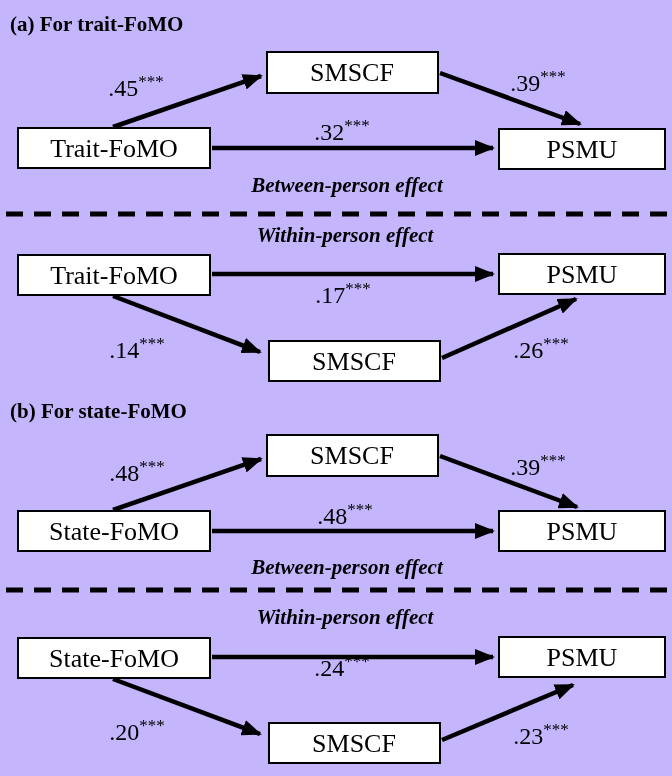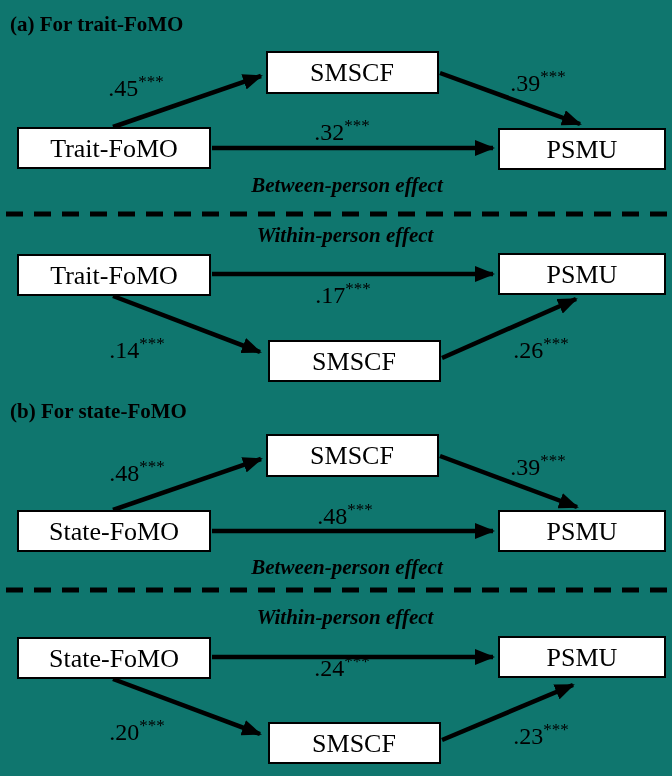--- a/index.html
+++ b/index.html
@@ -1,16 +1,16 @@
 <!DOCTYPE html>
 <html><head>
 <meta charset="utf-8">
 <style>
   html, body { margin: 0; padding: 0; background: #ffffff; }
-  .figure-wrap { width: 672px; height: 776px; background: #0f766e; }
+  .figure-wrap { width: 672px; height: 776px; background: #c4b5fd; }
   svg text {
     font-family: "Liberation Serif", "DejaVu Serif", serif;
     fill: #000000;
   }
   .box { fill: #ffffff; stroke: #000000; stroke-width: 2px; }
   .arrow { stroke: #000000; stroke-width: 4.5px; fill: none; }
   .divider { stroke: #000000; stroke-width: 5px; stroke-dasharray: 17 11; fill: none; }
   .box-label { font-size: 26px; }
   .coef { font-size: 24px; }
   .stars { font-size: 17px; }

